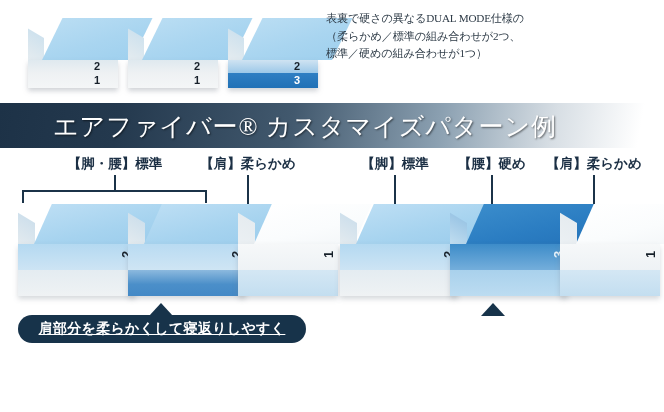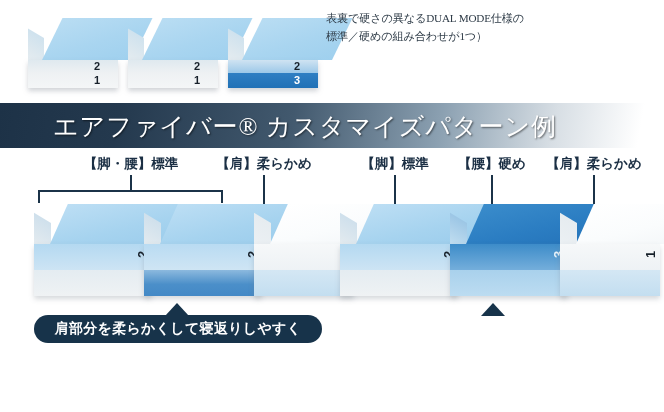--- a/index.html
+++ b/index.html
@@ -56,21 +56,21 @@
     position: absolute; left: 14px; top: 50%; transform: translateY(-50%);
     font-family: "Liberation Serif", "DejaVu Serif", serif;
     font-size: 25px; color: #ffffff; letter-spacing: 1px;
     text-shadow: 1px 1px 2px rgba(0,0,0,.55);
     white-space: nowrap;
     margin-left: 39px;
   }
 
   
   .panel { position: absolute; top: 148px; width: 332px; height: 210px; }
-  .panel.left { left: 16px; }
+  .panel.left { left: 0; }
   .panel.right { left: 332px; }
 
   .labels { position: absolute; top: 7px; left: 0; width: 100%; height: 20px; }
   .lab {
     position: absolute; top: 0; white-space: nowrap;
     font-size: 13.5px; font-weight: bold; color: #1b2f44;
     transform: translateX(-50%);
   }
 
   .leader { position: absolute; width: 2px; background: #1b3348; }
@@ -169,20 +169,21 @@
         <div class="lay-a" style="background: linear-gradient(rgb(207, 227, 242) 0%, rgb(156, 200, 232) 100%);"></div>
         <div class="lay-b" style="background: linear-gradient(rgb(47, 127, 195) 0%, rgb(33, 113, 182) 100%);"></div>
         <span class="num n-top">2</span>
         <span class="num n-bot light">3</span>
       </div>
     </div>
   </div>
 
   <div class="intro">
     <div>表裏で硬さの異なるDUAL MODE仕様の</div>
+    <div>（柔らかめ／標準の組み合わせが2つ、</div>
     <div>標準／硬めの組み合わせが1つ）</div>
   </div>
 
   <div class="title-band">
     <div class="txt">エアファイバー®  カスタマイズパターン例</div>
   </div>
 
   <div class="panel left">
     <div class="labels">
       <div class="lab" style="left:115px;">【脚・腰】標準</div>
@@ -219,21 +220,21 @@
         <div class="s-top" style="background:linear-gradient(165deg,#ffffff 0%,#fafcfd 60%,#f4f7f9 100%);"></div>
         <div class="s-front">
           <div class="f-a" style="background:linear-gradient(180deg,#f6f8f9 0%,#eef2f5 100%);"></div>
           <div class="f-b" style="background:linear-gradient(180deg,#d4e7f4 0%,#c3def0 100%);"></div>
           <span class="seg-num" style="right:6px; top:4px;">1</span>
         </div>
       </div>
     </div>
 
     <div class="pointer" style="left:149px; top:155px;"></div>
-    <div class="pill" style="left:18px; top:167px; width:288px;">肩部分を柔らかくして寝返りしやすく</div>
+    <div class="pill" style="left:18px; top:167px; width:288px;text-decoration:underline;">肩部分を柔らかくして寝返りしやすく</div>
   </div>
 
   <div class="panel right">
     <div class="labels">
       <div class="lab" style="left:160px;">【腰】硬め</div>
       <div class="lab" style="left:63px;">【脚】標準</div>
       <div class="lab" style="left:262px;">【肩】柔らかめ</div>
     </div>
     <div class="leader" style="left:62px;  top:27px; height:46px;"></div>
     <div class="dot" style="left:63px;  top:69px;"></div>

